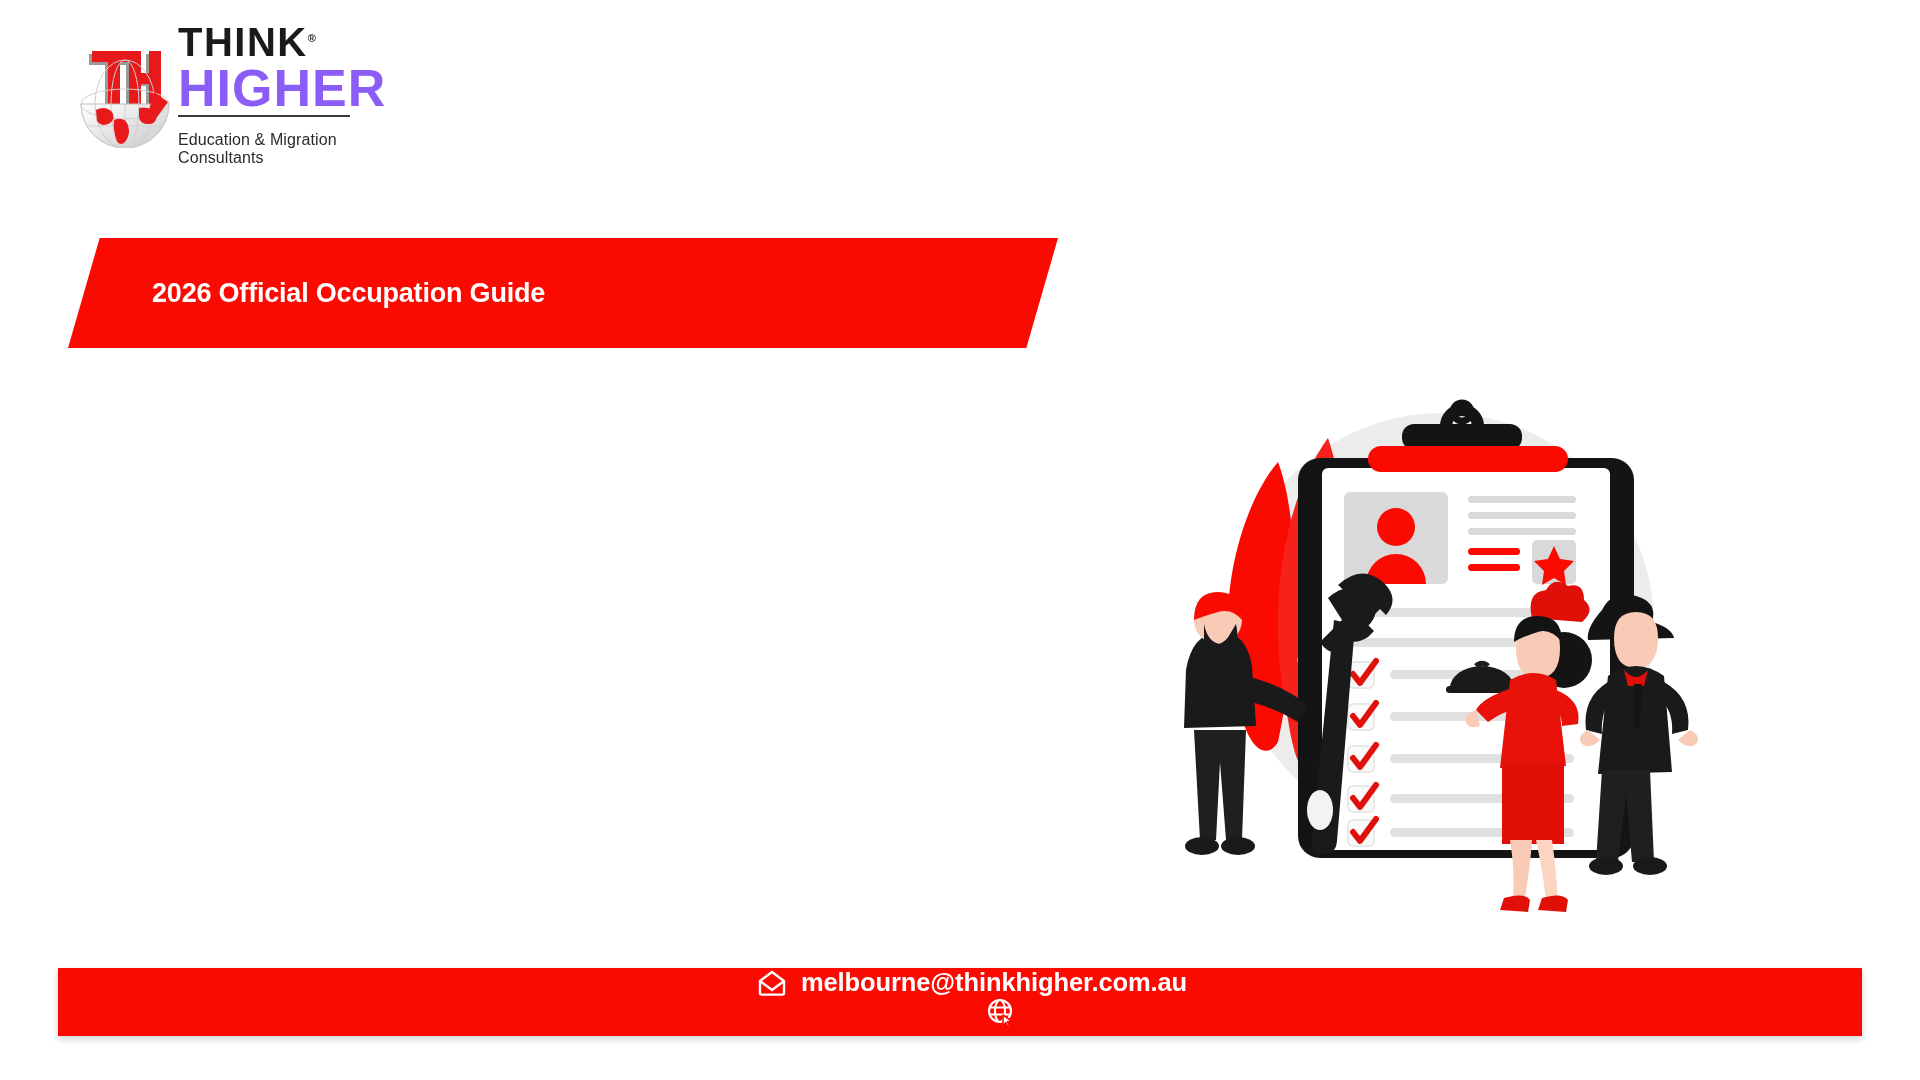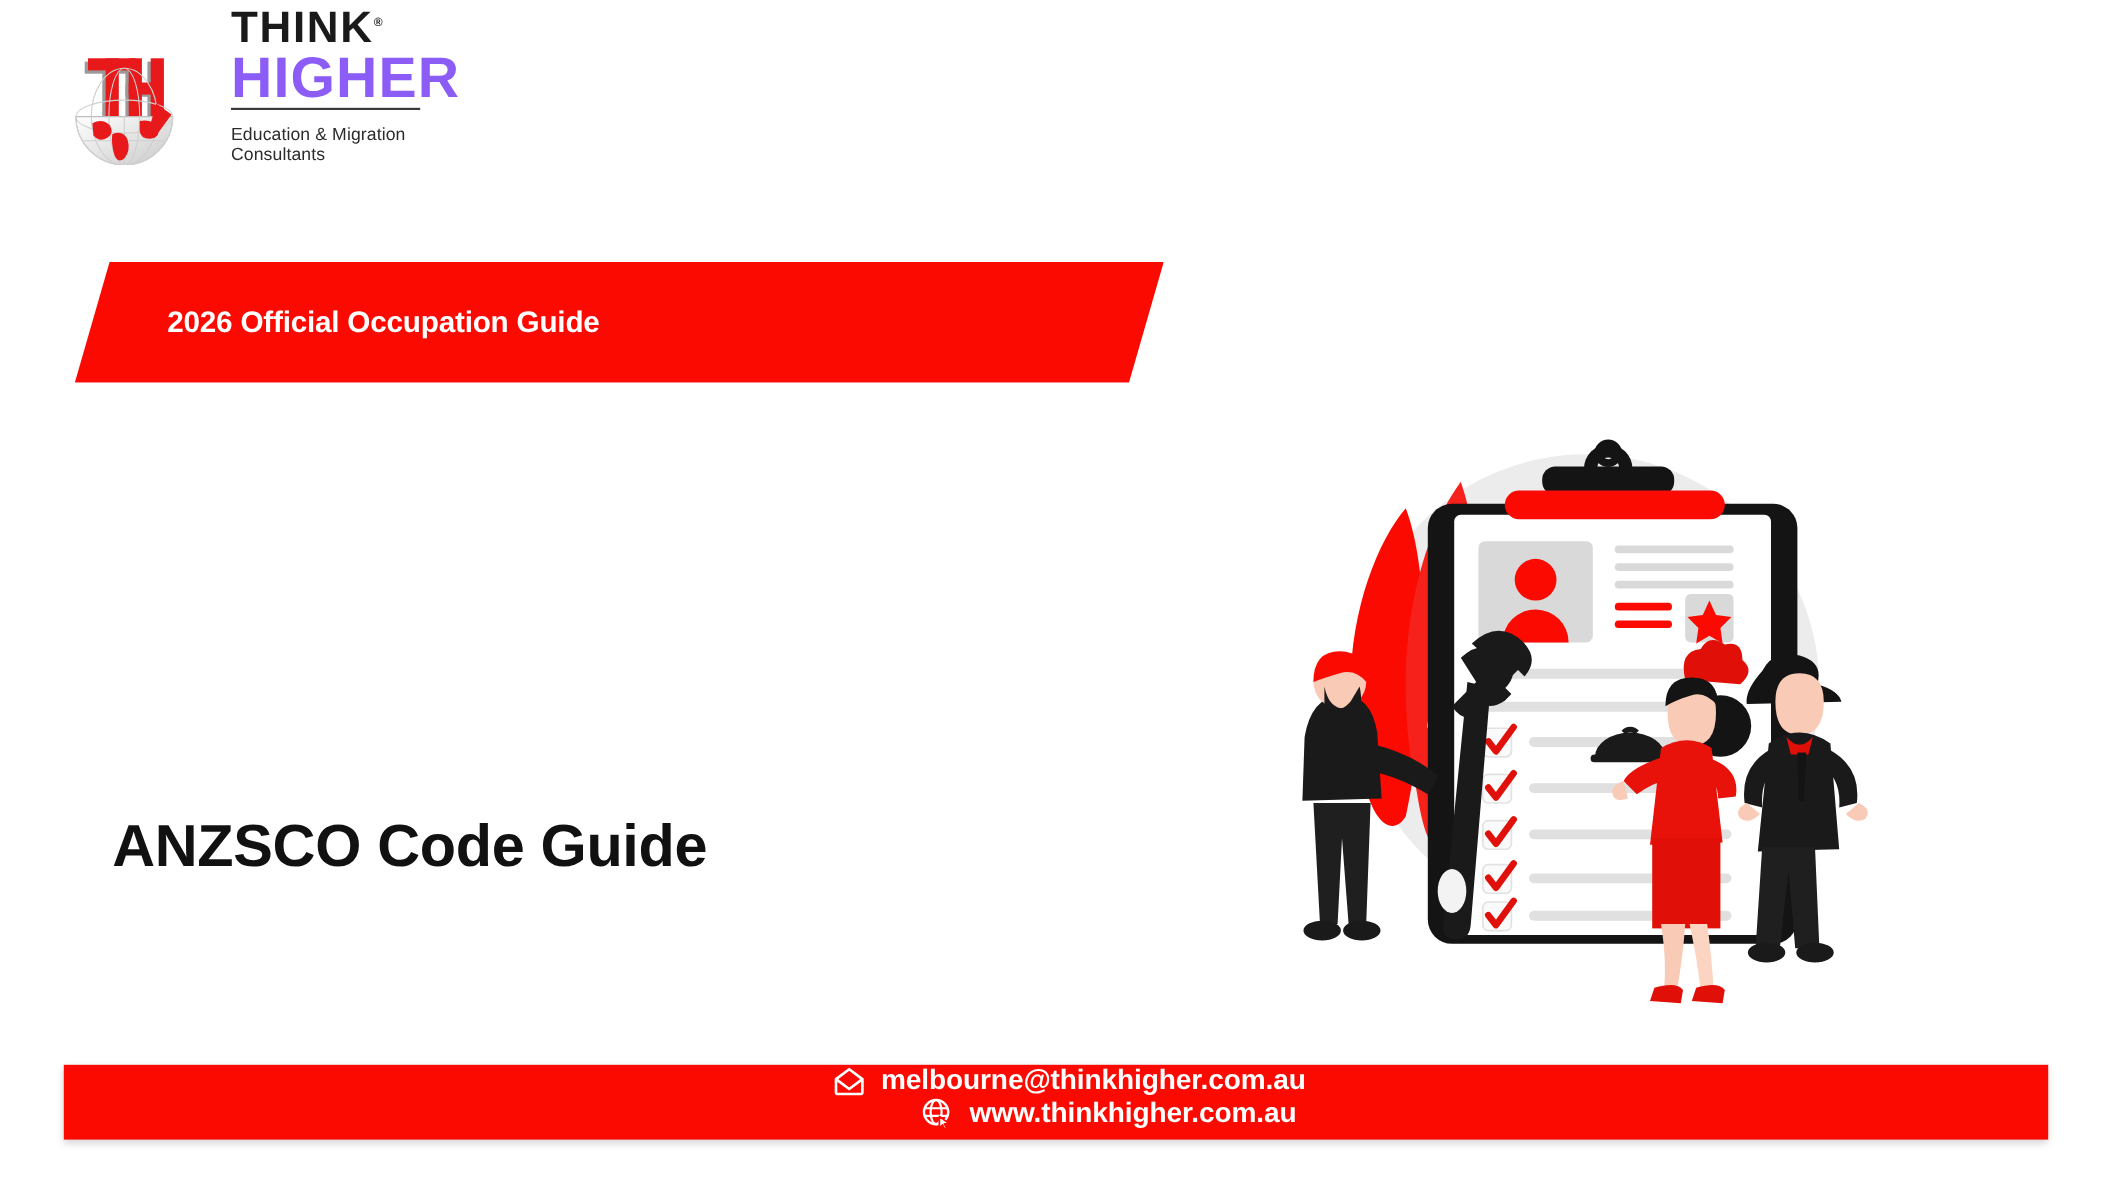--- a/index.html
+++ b/index.html
@@ -5,21 +5,21 @@
   * { margin:0; padding:0; box-sizing:border-box; }
   html, body {
     width:1920px; height:1080px;
     background:#ffffff;
     font-family:"Liberation Sans", sans-serif;
     overflow:hidden;
   }
   .page { position:relative; width:1920px; height:1080px; background:#fff; }
 
   
-  .logo { position:absolute; left:64px; top:40px; width:300px; height:110px; display:flex; align-items:flex-end;gap:44px; }
+  .logo { position:absolute; left:76px; top:40px; width:300px; height:110px; display:flex; align-items:center; }
   .logo-mark { width:98px; height:106px; position:relative; flex:none; }
   .logo-word { margin-left:4px; display:flex; flex-direction:column; justify-content:center; }
   .logo-think {
     font-size:40px; font-weight:700; letter-spacing:1.5px; color:#1a1a1a;
     line-height:0.98; position:relative; display:inline-block;
   }
   .logo-tm { font-size:11px; vertical-align:super; font-weight:700; }
   .logo-higher {
     font-size:52px; font-weight:700; letter-spacing:1px; color:#8b5cf6;
     line-height:1.0;
@@ -125,21 +125,20 @@
       <div class="logo-higher">HIGHER</div>
       <div class="logo-rule"></div>
       <div class="logo-tag">Education &amp; Migration Consultants</div>
     </div>
   </div>
 
   <div class="banner">
     <span class="banner-text">2026 Official Occupation Guide</span>
   </div>
 
-  <div class="subhead">ANZSCO Code Guide</div>
 
   <div class="illus">
     <svg viewBox="0 0 560 560" xmlns="http://www.w3.org/2000/svg">
 
       <circle cx="292" cy="255" r="212" fill="#ececec"></circle>
 
       <g>
         <path d="M88 330 C60 230 95 130 128 92 C150 150 150 270 128 372 C116 392 96 378 88 330 Z" fill="#fb0a02"></path>
         <path d="M138 350 C112 225 140 120 178 68 C206 150 200 290 168 390 C156 412 146 400 138 350 Z" fill="#f5211a"></path>
         <path d="M150 290 C158 230 170 190 182 165" stroke="#ffffff" stroke-width="5" fill="none" stroke-linecap="round"></path>
@@ -288,18 +287,17 @@
 
     <div class="f-item f-web">
       <span class="f-ico">
         <svg width="30" height="30" viewBox="0 0 30 30" xmlns="http://www.w3.org/2000/svg">
           <circle cx="14" cy="14" r="11" fill="none" stroke="#ffffff" stroke-width="2.2"></circle>
           <ellipse cx="14" cy="14" rx="5" ry="11" fill="none" stroke="#ffffff" stroke-width="2"></ellipse>
           <path d="M3.4 10.5 H24.6 M3.4 17.5 H24.6" stroke="#ffffff" stroke-width="2"></path>
           <path d="M17 18 L17 29 L19.7 25.7 L21.8 29.6 L23.6 28.5 L21.6 24.8 L26 24.5 Z" fill="#ffffff" stroke="#fb0a02" stroke-width="1.6" stroke-linejoin="round"></path>
         </svg>
       </span>
-      <span class="txt">www.thinkhigher.com.au</span>
     </div>
 
   </div>
 
 </div>
 
 </body></html>

